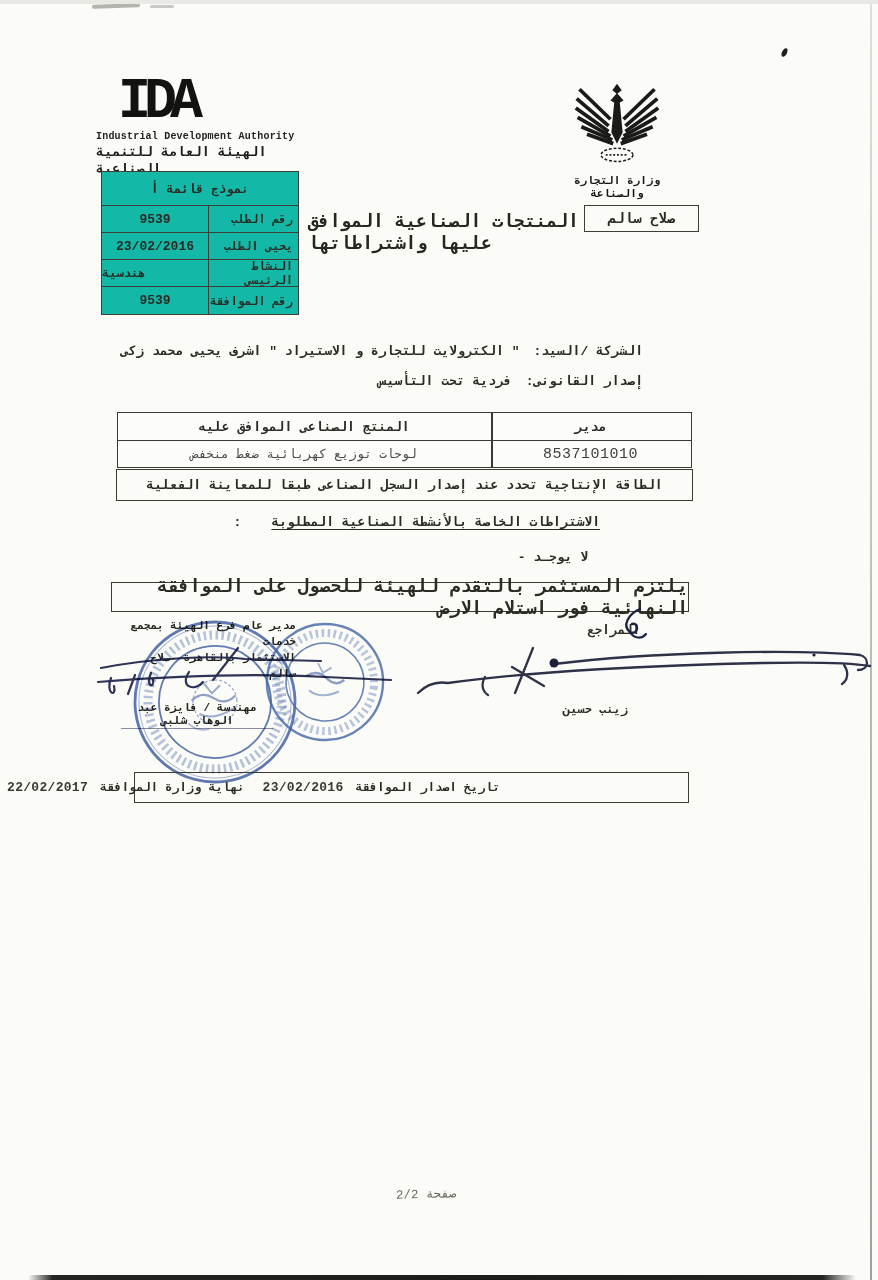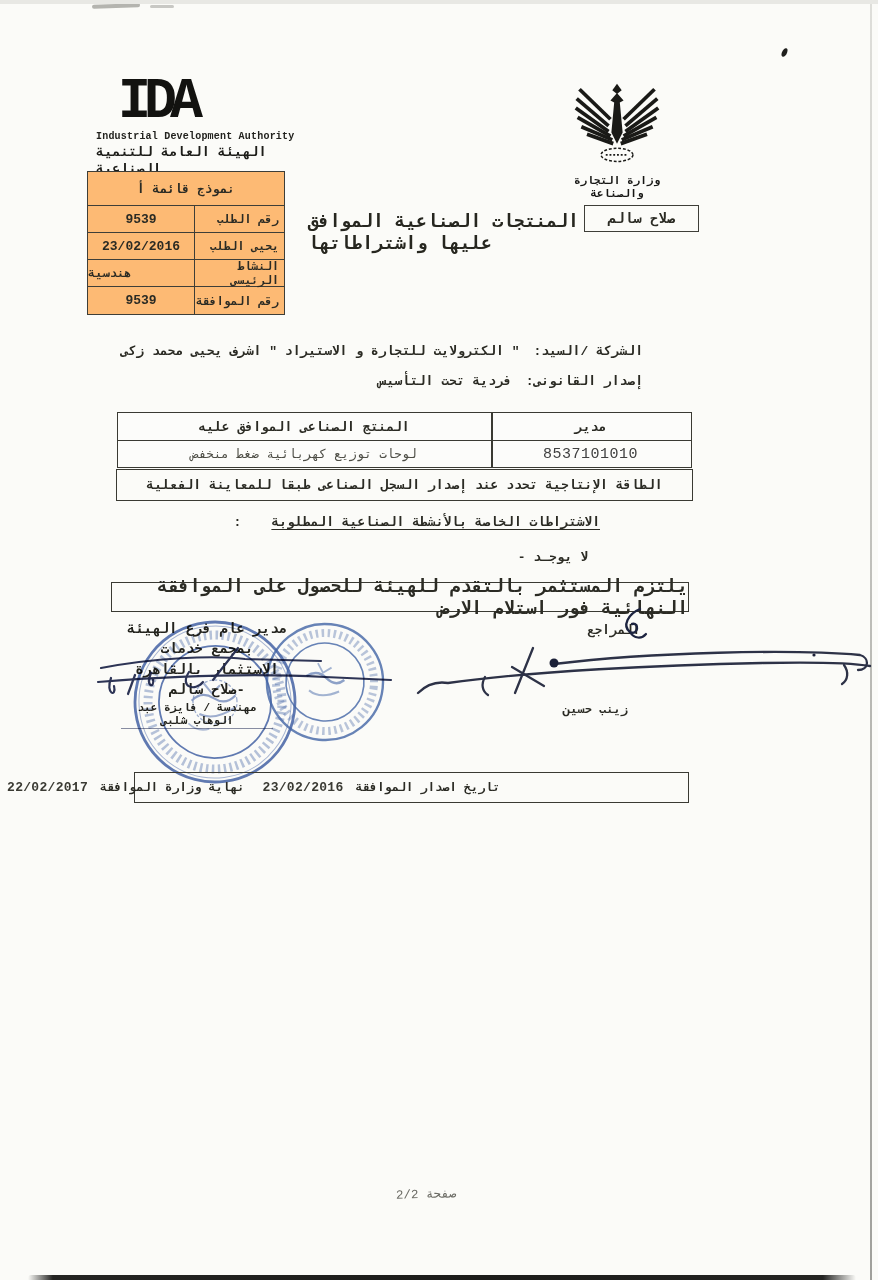--- a/index.html
+++ b/index.html
@@ -23,22 +23,22 @@
   .ida-block{left:96px;top:72px;width:240px;}
   .ida-acronym{font-weight:900;font-size:55px;line-height:.95;letter-spacing:-7px;color:#121210;margin-left:22px;transform:scaleY(1.04);}
   .ida-en{font-size:10px;font-weight:bold;color:#22221e;margin-top:3px;letter-spacing:.2px;}
   .ida-ar{font-size:13.5px;font-weight:bold;direction:rtl;text-align:left;margin-top:1px;color:#1d1d19;}
 
   
   .eagle-block{left:560px;top:74px;width:114px;text-align:center;}
   .ministry-title{font-size:11px;font-weight:900;color:#161614;direction:rtl;margin-top:1px;letter-spacing:.3px;}
 
   
-  .form-table{left:87px;top:167px;width:198px;direction:rtl;border:1.5px solid #3e3e38;
-    display:grid;grid-template-columns:90px 1fr;background:#fdba74;box-sizing:border-box;}
+  .form-table{left:101px;top:167px;width:198px;direction:rtl;border:1.5px solid #3e3e38;
+    display:grid;grid-template-columns:90px 1fr;background:#14b8a6;box-sizing:border-box;}
   .ft-header{grid-column:1/-1;height:33px;display:flex;align-items:center;justify-content:center;
     font-weight:bold;font-size:12.5px;border-bottom:1.4px solid #3e3e38;}
   .ft-cell{height:27px;display:flex;align-items:center;font-weight:bold;box-sizing:border-box;}
   .ft-label{font-size:11.5px;padding-right:5px;border-left:1.4px solid #3e3e38;border-bottom:1.4px solid #3e3e38;justify-content:flex-start;}
   .ft-value{font-size:13px;justify-content:center;border-bottom:1.4px solid #3e3e38;direction:ltr;}
   .ft-value.hug-divider{justify-content:flex-end;padding-left:0;padding-right:3px;direction:rtl;font-size:12px;}
 
   
   .branch-box{left:584px;top:201px;width:115px;height:27px;border:1.4px solid #3e3e38;
     display:flex;align-items:center;justify-content:center;font-weight:bold;font-size:14px;box-sizing:border-box;}
@@ -68,22 +68,22 @@
   .conditions-row{right:278px;top:510px;direction:rtl;display:flex;align-items:baseline;font-weight:bold;font-size:13px;}
   .conditions-heading{text-decoration:underline;text-underline-offset:3px;}
   .conditions-sep{margin:0 0 0 0;margin-right:30px;}
   .none-line{right:290px;top:545px;font-weight:bold;font-size:13px;direction:rtl;}
   .commitment-box{left:111px;top:578px;width:578px;height:30px;border:1.4px solid #3a3a33;
     display:flex;align-items:center;justify-content:center;font-weight:bold;font-size:18px;direction:rtl;box-sizing:border-box;}
 
   
   .reviewer-label{right:238px;top:618px;font-weight:bold;font-size:12.5px;direction:rtl;}
   .reviewer-name{left:563px;top:698px;font-weight:bold;font-size:12px;direction:rtl;}
-  .manager-block{left:118px;top:615px;width:178px;text-align:center;direction:rtl;
-    font-weight:bold;font-size:14px;line-height:1.45;color:#23231d;}
+  .manager-block{left:118px;top:615px;width:178px;text-align:right;direction:rtl;
+    font-weight:bold;font-size:11px;line-height:1.45;color:#23231d;}
   .manager-name{left:121px;top:697px;width:152px;text-align:center;direction:rtl;
     font-weight:bold;font-size:11px;color:#23231d;border-bottom:1px solid rgba(40,50,90,.55);padding-bottom:1px;}
   .sig-svg{pointer-events:none;}
   .stamps-svg{mix-blend-mode:multiply;}
 
   
   .validity-box{left:134px;top:768px;width:555px;height:31px;border:1.4px solid #3a3a33;
     display:flex;align-items:center;direction:rtl;gap:12px;padding-right:188px;box-sizing:border-box;}
   .validity-label{font-weight:bold;font-size:12px;white-space:nowrap;}
   .validity-date{font-weight:600;font-size:13px;direction:ltr;letter-spacing:.3px;color:#3a3a33;}

